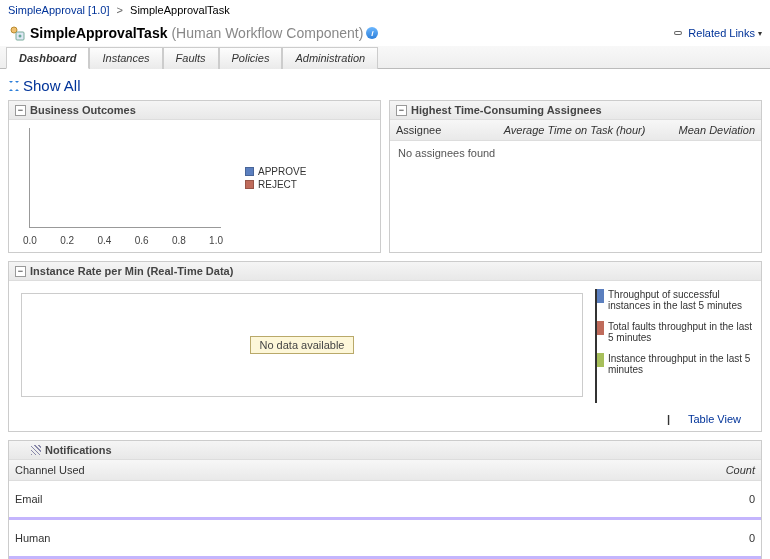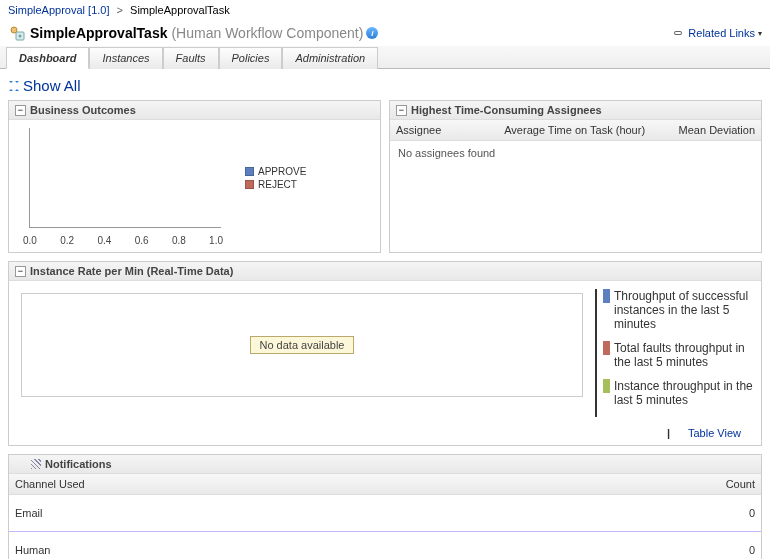--- a/index.html
+++ b/index.html
@@ -30,30 +30,30 @@
 .row-panels .panel { flex: 1; }
 .chart-box { display: flex; padding: 6px; }
 .chart-axes { position: relative; width: 210px; height: 120px; }
 .chart-area-border { position:absolute; left: 14px; top: 2px; width: 192px; height: 100px; border-left: 1px solid #999; border-bottom: 1px solid #999; }
 .chart-axes .xlabels { position: absolute; left: 8px; bottom: 0; width: 200px; display: flex; justify-content: space-between; font-size: 10px; color: #444; }
 .legend { padding: 40px 0 0 20px; font-size: 10px; }
 .legend .item { display: flex; align-items: center; margin-bottom: 2px; }
 .legend .sw { width: 9px; height: 9px; margin-right: 4px; border: 1px solid rgba(0,0,0,.2); }
 .tbl { width: 100%; border-collapse: collapse; font-size: 11px; }
 .tbl th { background: linear-gradient(#f7f7f7,#e9e9e9); border-bottom: 1px solid #ddd; padding: 4px 6px; font-weight: normal; color: #333; text-align: left; }
-.tbl th.r { text-align: right; }
-.tbl td { padding: 12px 6px; border-bottom: 1px solid #c4b5fd; }
+.tbl th.r { text-align: right; font-style: italic; }
+.tbl td { padding: 12px 6px; border-bottom: 3px solid #c4b5fd; }
 .tbl td.r { text-align: right; }
 .empty { padding: 6px 8px; color: #555; }
 .realtime { border: 1px solid #ccc; }
 .rt-body { display: flex; }
 .rt-chart { flex: 1; padding: 12px; position: relative; min-height: 130px; }
 .rt-frame { border: 1px solid #ccc; width: 100%; height: 104px; display: flex; align-items: center; justify-content: center; }
 .no-data { border: 1px solid #b9a96a; background: #fdf7d9; padding: 2px 8px; font-size: 11px; color: #444; }
-.rt-legend { width: 160px; border-left: 2px solid #333; margin: 8px 6px 8px 0; padding-left: 6px; font-size: 12px; color: #333; }
+.rt-legend { width: 160px; border-left: 2px solid #333; margin: 8px 6px 8px 0; font-size: 10px; color: #333; }
 .rt-legend .item { display: flex; margin-bottom: 10px; }
 .rt-legend .sw { width: 7px; height: 14px; margin-right: 4px; flex-shrink: 0; }
 .rt-footer { display: flex; justify-content: flex-end; align-items: center; padding: 2px 20px 6px; font-size: 11px; }
 .rt-footer .divider { color: #333; margin-right: 18px; font-weight: bold; }
 .rt-footer .link { color: #003399; cursor: pointer; }
 .notif { border: 1px solid #ccc; }
 .notif-header { background: linear-gradient(#f5f5f5,#e8e8e8); padding: 3px 22px; font-weight: bold; color: #444; border-bottom: 1px solid #ddd; display: flex; align-items: center; }
 .notif-header .grip { width: 10px; height: 10px; margin-right: 4px; background: repeating-linear-gradient(45deg,#88a,#88a 1px,transparent 1px,transparent 3px); }
 .notif .tbl th { background: linear-gradient(#f7f7f7,#e9e9e9); }
 svg { display: block; }

